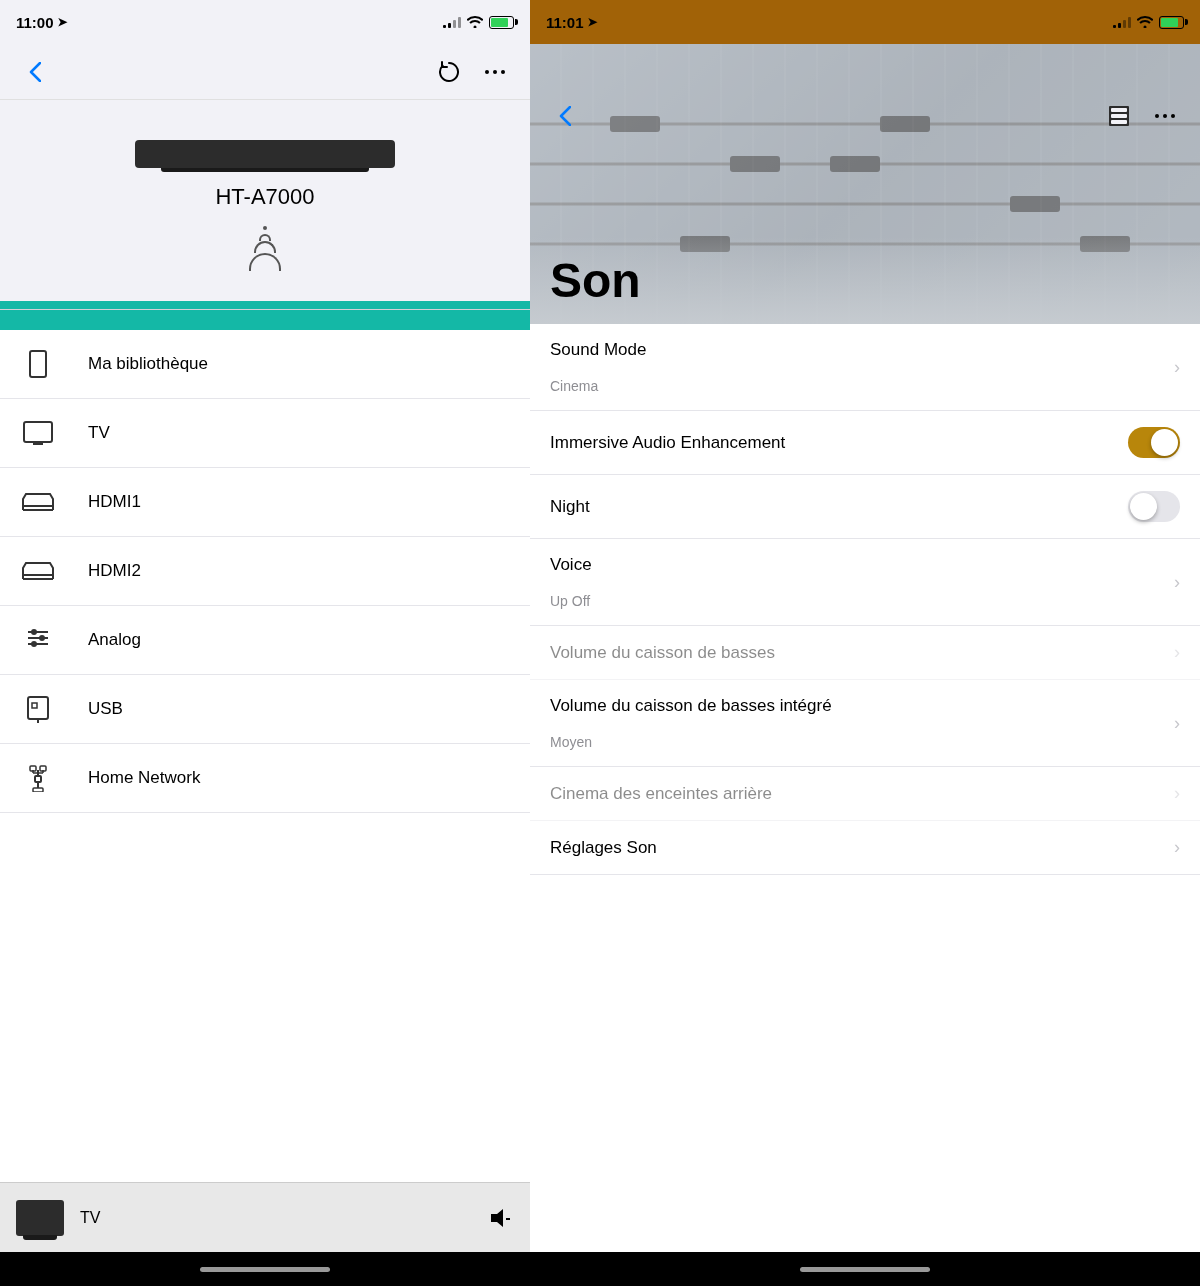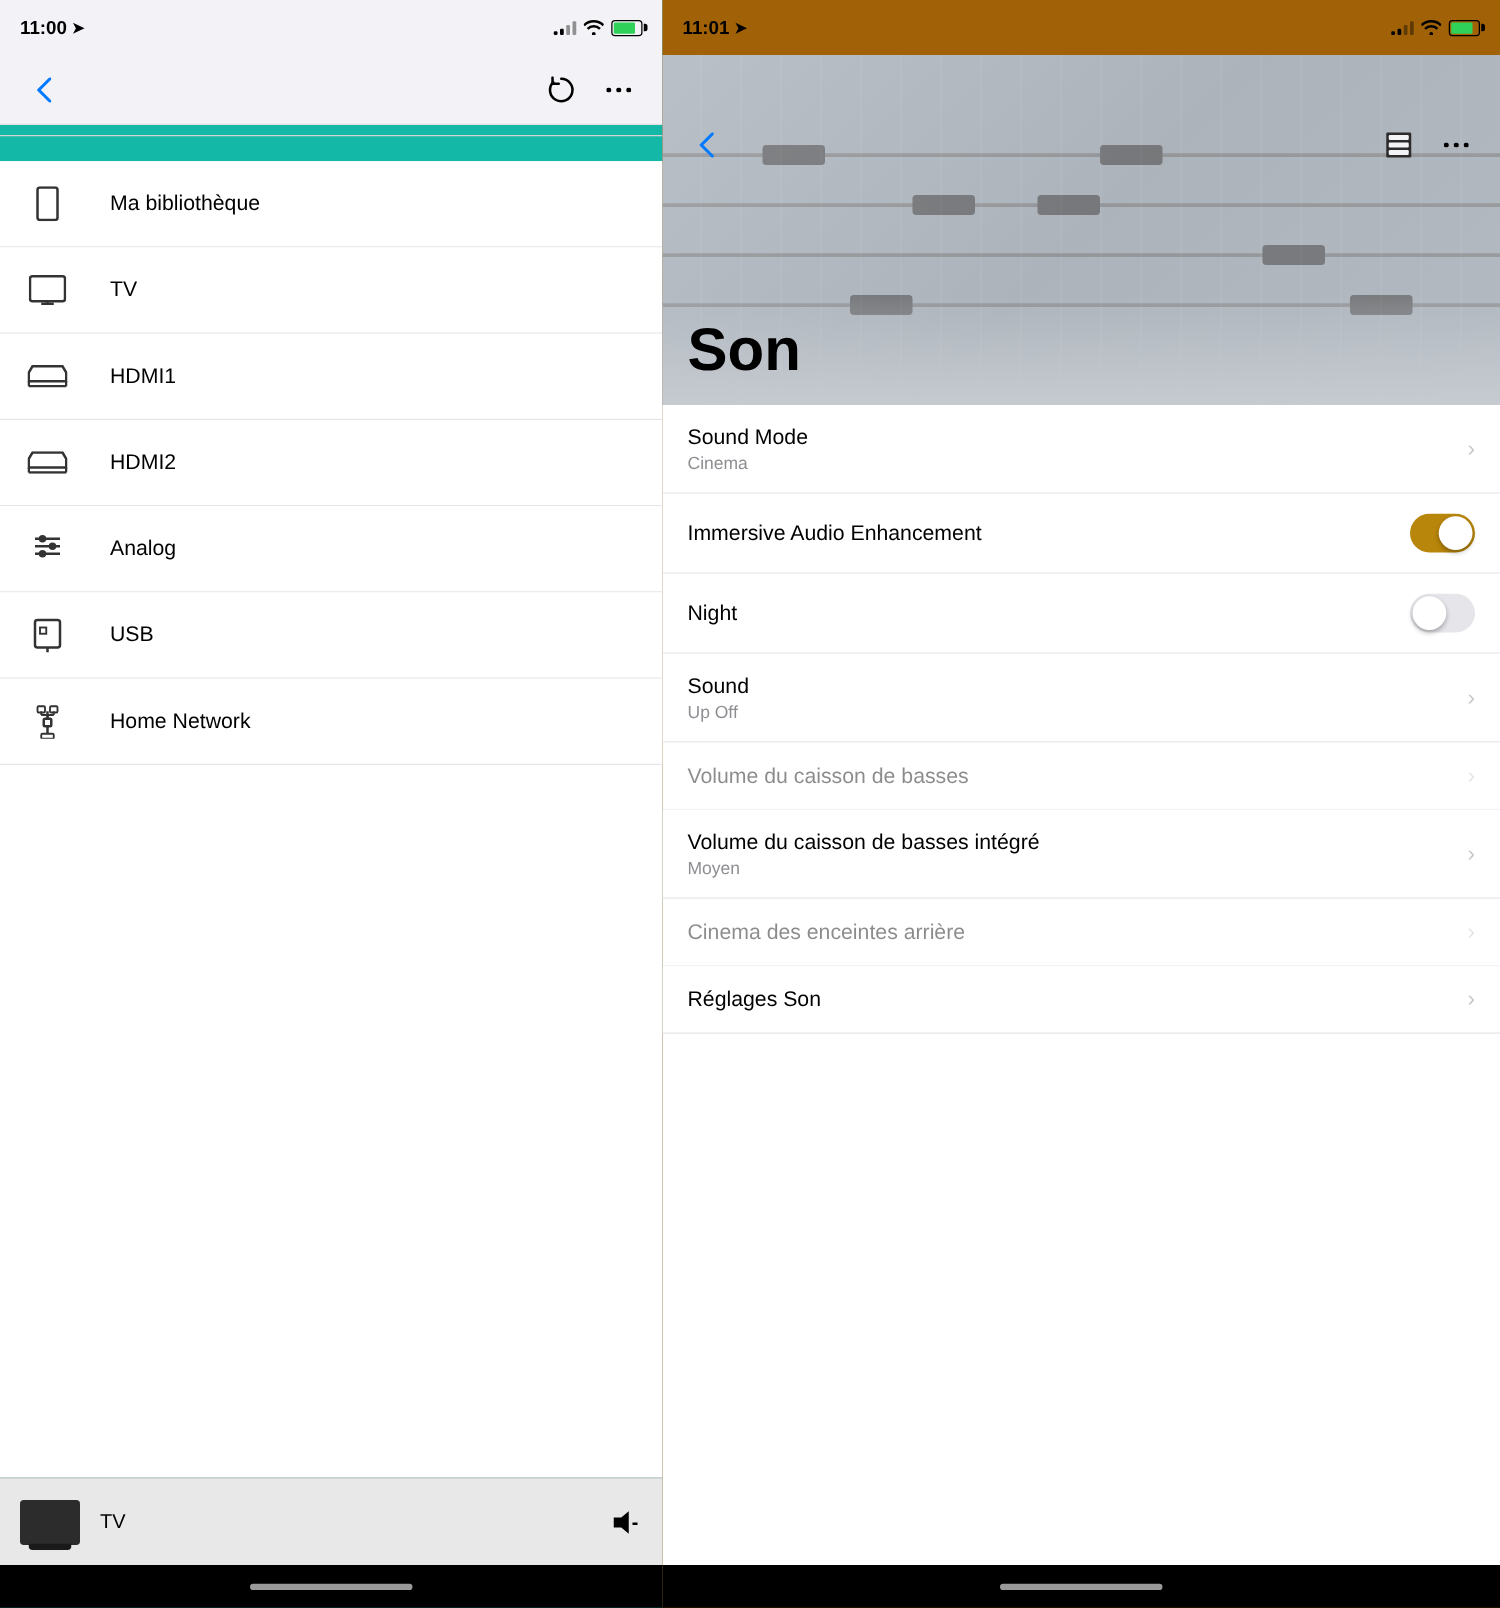--- a/index.html
+++ b/index.html
@@ -302,21 +302,21 @@
       border-bottom: 1px solid #e5e5ea;
       background: #fff;
       cursor: pointer;
     }
     .settings-item.disabled {
       opacity: 0.45;
     }
     .settings-item-left {
       display: flex;
       flex-direction: column;
-      gap: 2px;
+      gap: 18px;
       justify-content: space-between;
     }
     .settings-item-title {
       font-size: 17px;
       color: #000;
     }
     .settings-item-sub {
       font-size: 14px;
       color: #8e8e93;
     }
@@ -404,20 +404,31 @@
       <div class="nav-icon">
         <svg width="20" height="4" viewBox="0 0 20 4">
             <circle cx="2" cy="2" r="2" fill="#000"></circle>
             <circle cx="10" cy="2" r="2" fill="#000"></circle>
             <circle cx="18" cy="2" r="2" fill="#000"></circle>
           </svg>
       </div>
     </div>
   </div>
 
+  <div class="device-section">
+    <div class="device-image"></div>
+    <div class="device-name">HT-A7000</div>
+
+    <div style="display:flex;flex-direction:column;align-items:center;gap:2px;margin-top:4px;">
+      <div style="width:4px;height:4px;border-radius:50%;background:#555;"></div>
+      <div style="width:12px;height:7px;border:2px solid #555;border-bottom:none;border-radius:12px 12px 0 0;margin-top:2px;"></div>
+      <div style="width:22px;height:12px;border:2px solid #555;border-bottom:none;border-radius:22px 22px 0 0;margin-top:-2px;"></div>
+      <div style="width:32px;height:18px;border:2px solid #555;border-bottom:none;border-radius:32px 32px 0 0;margin-top:-2px;"></div>
+    </div>
+  </div>
 
   <div style="height:1px;background:#d1d1d6;margin-top:8px;"></div>
 
   <div class="menu-section">
 
     <div class="menu-item">
       <div class="menu-item-icon">
         <svg width="22" height="28" viewBox="0 0 22 28">
             <rect x="3" y="1" width="16" height="26" rx="2" stroke="#333" stroke-width="2" fill="none"></rect>
           </svg>
@@ -622,21 +633,21 @@
       </div>
       <div class="settings-item-right">
         <div class="toggle off">
           <div class="toggle-knob"></div>
         </div>
       </div>
     </div>
 
     <div class="settings-item">
       <div class="settings-item-left">
-        <span class="settings-item-title">Sound</span>
+        <span class="settings-item-title">Voice</span>
         <span class="settings-item-sub">Up Off</span>
       </div>
       <div class="settings-item-right">
         <span class="chevron">›</span>
       </div>
     </div>
 
     <div class="settings-item disabled">
       <div class="settings-item-left">
         <span class="settings-item-title">Volume du caisson de basses</span>

